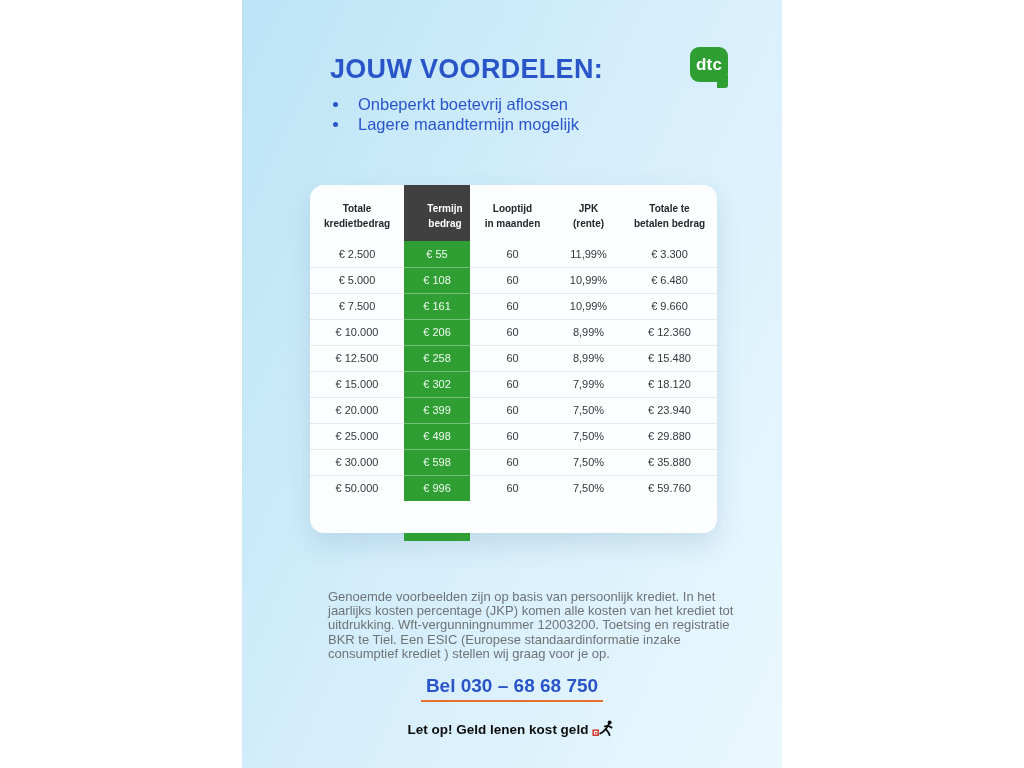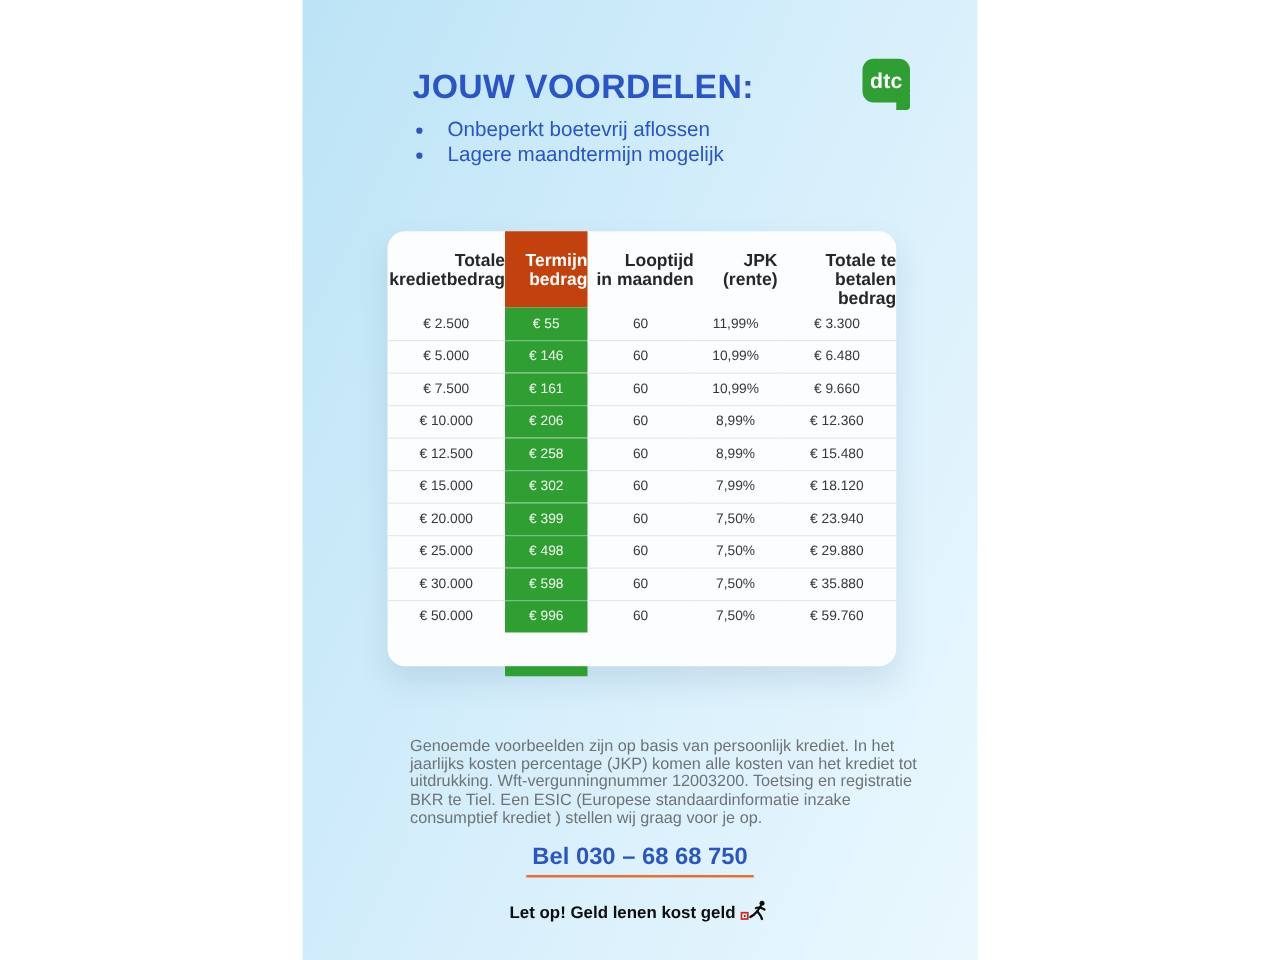--- a/index.html
+++ b/index.html
@@ -31,24 +31,24 @@
   .benefits .dot { width:5px; height:5px; border-radius:50%; background:#2a55c9; margin:0 20px 0 5px; flex:0 0 auto; }
   
   .card {
     position:absolute; left:68px; top:185px; width:407px; height:348px;
     background:#fbfdfe; border-radius:14px;
     box-shadow:0 12px 24px rgba(70,110,150,0.16);
   }
   .card table { width:407px; border-collapse:collapse; table-layout:fixed; }
   .card th {
     padding-top:16px; height:56px; vertical-align:top;
-    font-size:14px; font-weight:bold; color:#23282c; line-height:15px;
-    white-space:pre-line; text-align:right;
-  }
-  .card th.hl { background:#c2410c; color:#ffffff;padding-left:16px; }
+    font-size:10px; font-weight:bold; color:#23282c; line-height:15px;
+    white-space:pre-line; text-align:center;
+  }
+  .card th.hl { background:#404040; color:#ffffff;padding-left:16px; }
   .card td {
     height:26px; font-size:11px; color:#33383d; text-align:center; vertical-align:middle;
     border-top:1px solid #e7eaec;
   }
   .card tbody tr:first-child td { border-top:none; }
   .card td.hl { background:#2f9e33; color:#f2faf2; border-top-color:rgba(255,255,255,0.35); }
   .card tbody tr:first-child td.hl { border-top:none;margin-left:12px; }
   .green-tab { position:absolute; left:94px; top:348px; width:66px; height:8px; background:#2f9e33; }
   
   .note-title { position:absolute; left:86px; top:571px; font-size:13.5px; font-weight:bold; color:#2f9e33; }
@@ -113,21 +113,21 @@
         <tbody>
             <tr>
               <td>€ 2.500</td>
               <td class="hl">€ 55</td>
               <td>60</td>
               <td>11,99%</td>
               <td>€ 3.300</td>
             </tr>
             <tr>
               <td>€ 5.000</td>
-              <td class="hl">€ 146</td>
+              <td class="hl">€ 108</td>
               <td>60</td>
               <td>10,99%</td>
               <td>€ 6.480</td>
             </tr>
             <tr>
               <td>€ 7.500</td>
               <td class="hl">€ 161</td>
               <td>60</td>
               <td>10,99%</td>
               <td>€ 9.660</td>

